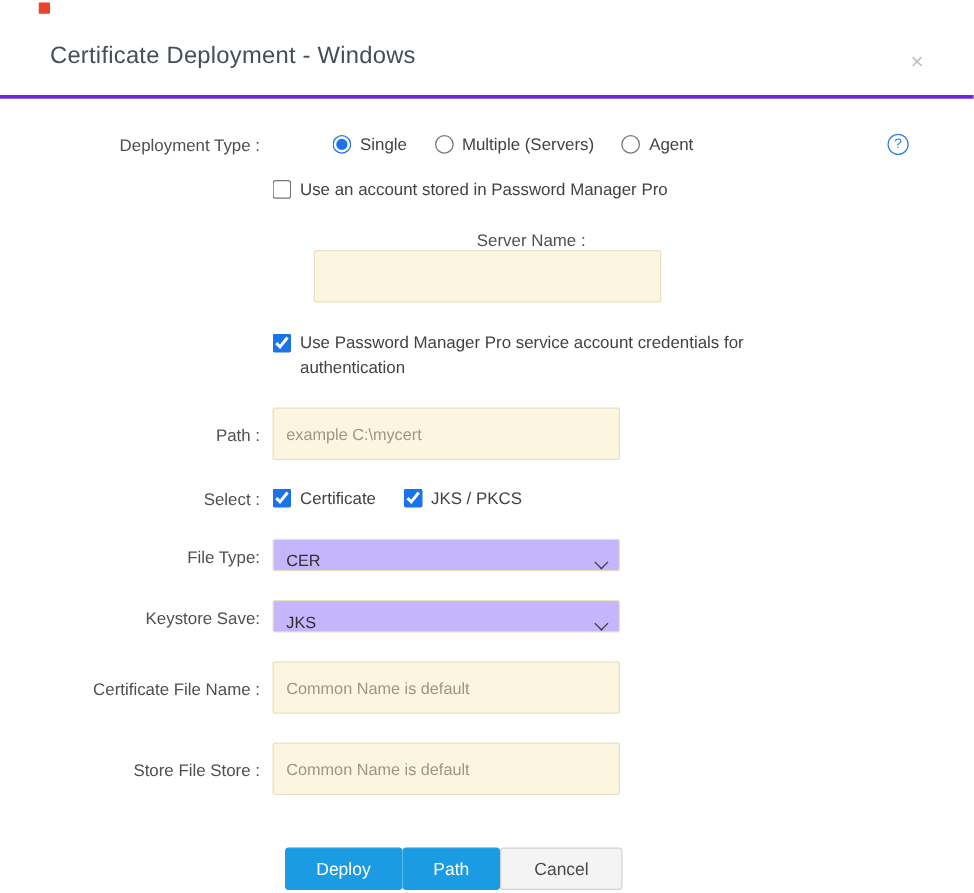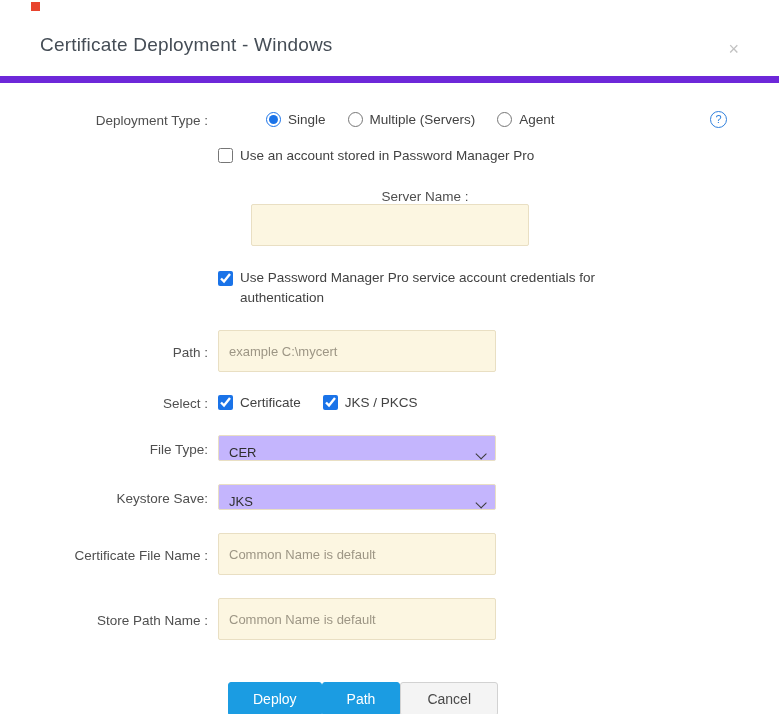--- a/index.html
+++ b/index.html
@@ -14,21 +14,21 @@
   .red-marker {
     position: absolute;
     left: 31px; top: 2px;
     width: 9px; height: 9px;
     background: #e8442e;
   }
 
   .dialog-header {
     position: relative;
     padding: 34px 40px 20px 40px;
-    border-bottom: 7px solid #6d28d9;
+    border-bottom: 3px solid #6d28d9;
   }
   .dialog-title {
     font-size: 19px;
     font-weight: 400;
     color: #454d56;
     letter-spacing: 0.2px;
   }
   .close-btn {
     position: absolute;
     right: 40px; top: 40px;
@@ -277,21 +277,21 @@
   </div>
 
   <div class="form-row row-cert-file">
     <div class="label-col">Certificate File Name :</div>
     <div class="field-col">
       <input type="text" class="text-input" placeholder="Common Name is default" style="">
     </div>
   </div>
 
   <div class="form-row row-store-file">
-    <div class="label-col">Store Path Name :</div>
+    <div class="label-col">Store File Store :</div>
     <div class="field-col">
       <input type="text" class="text-input" placeholder="Common Name is default" style="">
     </div>
   </div>
 
   <div class="buttons-row">
     <button class="btn btn-primary">Deploy</button>
     <button class="btn btn-primary">Path</button>
     <button class="btn btn-secondary">Cancel</button>
   </div>

